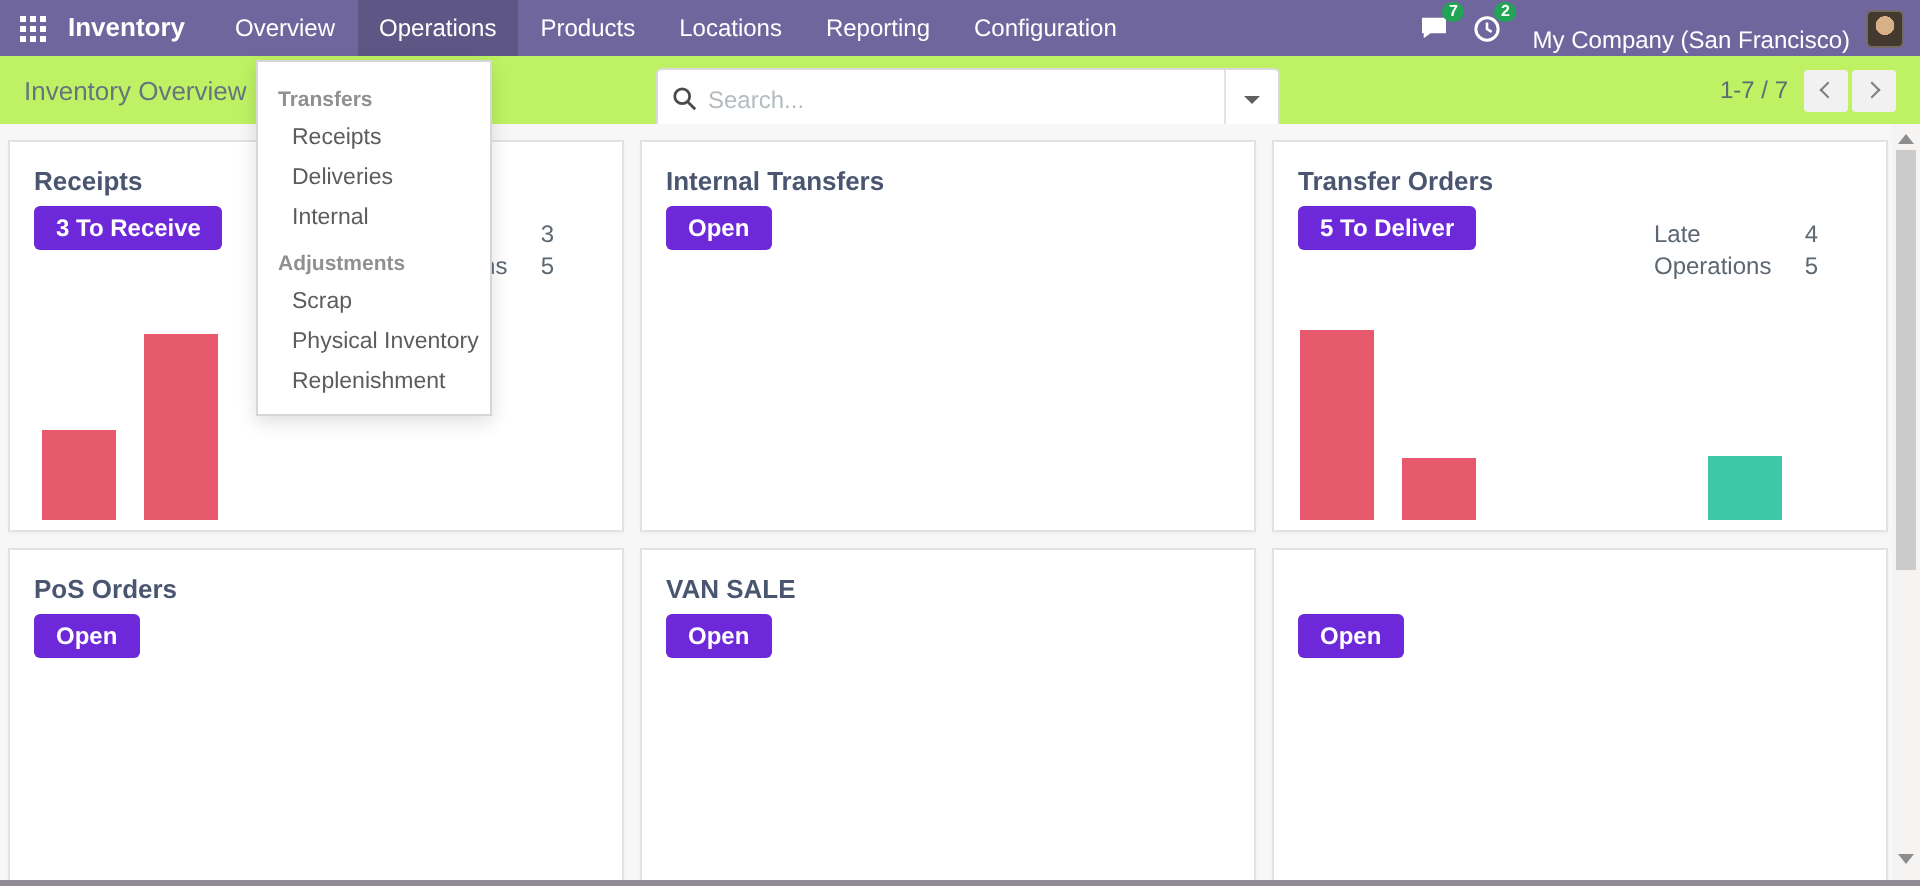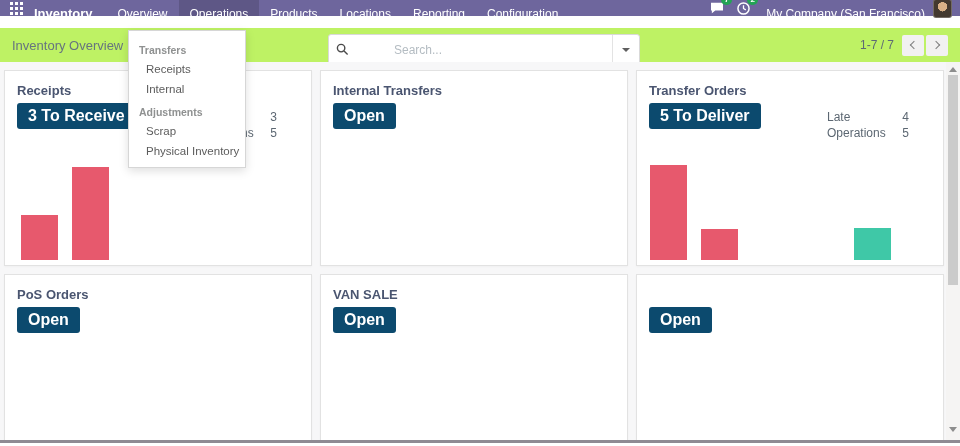--- a/index.html
+++ b/index.html
@@ -1,20 +1,20 @@
 <!DOCTYPE html>
 <html><head>
 <meta charset="utf-8">
 <style>
   * { box-sizing: border-box; margin: 0; padding: 0; }
   html, body { width: 960px; height: 446px; overflow: hidden; }
   body { position: relative; font-family: "Liberation Sans", sans-serif; background: #fff; }
 
   
-  .navbar { position: absolute; top: 0; left: 0; right: 0; height: 16px;
+  .navbar { position: absolute; top: 0; left: 0; right: 0; height: 28px;
             background: #6e669d; display: flex; align-items: stretch; color: #fff;
             font-size: 12px; z-index: 50; }
   .apps-btn { width: 32px; display: flex; align-items: center; justify-content: center; cursor: pointer; }
   .apps-icon { width: 13px; height: 13px; position: relative; }
   .apps-icon i { position: absolute; width: 3px; height: 3px; background: #fff; }
   .brand { font-weight: bold; font-size: 13px; line-height: 28px; padding: 0 14px 0 2px; cursor: pointer; }
   .nav-item { line-height: 28px; padding: 0 11px; cursor: pointer; white-space: nowrap; }
   .nav-item.active { background: rgba(0,0,0,0.14); }
   .nav-right { margin-left: auto; display: flex; align-items: center; padding-right: 8px; }
   .icon-btn { position: relative; width: 26px; height: 28px; display: flex; align-items: center; justify-content: center; cursor: pointer; }
@@ -25,21 +25,21 @@
   .avatar { width: 19px; height: 19px; border-radius: 3px; margin-top: 0;
             background: radial-gradient(circle at 50% 40%, #d8b087 0 35%, #43392f 36%);
             border: 1px solid rgba(255,255,255,0.25); cursor: pointer; }
 
   
   .control { position: absolute; top: 28px; left: 0; right: 0; height: 34px; background: #bef264;
              display: flex; align-items: center; padding: 0 12px; }
   .breadcrumb { font-size: 13px; color: #66747f; }
   .search-wrap { position: absolute; left: 328px; top: 6px; width: 312px; height: 31px;
                  border: 1px solid #d9d9d9; border-radius: 3px; background: #fff;
-                 display: flex; align-items: center; gap: 40px; }
+                 display: flex; align-items: center; }
   .search-icon { margin: 0 5px 0 7px; display: flex; }
   .search-input { border: none; outline: none; flex: 1; font-size: 12px; color: #555; min-width: 0; }
   .search-input::placeholder { color: #b4bcc2; }
   .search-caret { width: 27px; align-self: stretch; border-left: 1px solid #e3e3e3;
                   display: flex; align-items: center; justify-content: center; cursor: pointer; }
   .caret-down { width: 0; height: 0; border: 4px solid transparent; border-top: 4px solid #5f5f5f; margin-top: 4px; }
   .pager { margin-left: auto; display: flex; align-items: center; gap: 8px; font-size: 12px; color: #5d6a75; }
   .pager-btns { display: flex; gap: 2px; }
   .pager-btn { width: 22px; height: 21px; background: #f2f1f1; border: none; border-radius: 2px;
                display: flex; align-items: center; justify-content: center; cursor: pointer; }
@@ -48,22 +48,22 @@
   .chev.next { transform: rotate(225deg); margin-right: 2px; }
 
   
   .content { position: absolute; top: 62px; left: 0; right: 0; bottom: 0; background: #f7f7f8; }
   .grid { position: absolute; left: 4px; top: 8px; width: 940px; display: grid;
           grid-template-columns: repeat(3, 1fr); gap: 8px; }
   .card { position: relative; background: #fff; border: 1px solid #e2e2e2; height: 196px;
           overflow: hidden; box-shadow: 0 1px 2px rgba(0,0,0,0.03); }
   .card.short { height: 167px; }
   .card-title { font-size: 13px; font-weight: bold; color: #4a5570; margin: 12px 12px 0; }
-  .card-btn { position: absolute; left: 12px; top: 32px; background: #0c4a6e; color: #fff;
-              font-size: 16px; font-weight: bold; padding: 4px 11px; border-radius: 3px;
+  .card-btn { position: absolute; left: 12px; top: 32px; background: #6d28d9; color: #fff;
+              font-size: 12px; font-weight: bold; padding: 4px 11px; border-radius: 3px;
               border: none; cursor: pointer; }
   .stats { position: absolute; top: 38px; right: 34px; width: 82px; font-size: 12px; color: #5c6772; }
   .stat-row { display: flex; justify-content: space-between; line-height: 16px; cursor: pointer; }
   .chart { position: absolute; left: 8px; right: 8px; bottom: 5px; height: 100px; }
   .bar { position: absolute; bottom: 0; width: 37px; }
 
   
   .dropdown { position: absolute; left: 128px; top: 30px; width: 118px; background: #fff;
               border: 1px solid #d6d6d6; box-shadow: 0 3px 9px rgba(0,0,0,0.13);
               padding: 6px 0; z-index: 60; }
@@ -217,26 +217,28 @@
     <div class="card short">
       <button class="card-btn">Open</button>
     </div>
 
   </div>
 </div>
 
 <div class="dropdown">
   <div class="dd-header">Transfers</div>
   <div class="dd-item">Receipts</div>
+  <div class="dd-item">Deliveries</div>
   <div class="dd-item">Internal</div>
 
   <div class="dd-header">Adjustments</div>
   <div class="dd-item">Scrap</div>
   <div class="dd-item">Physical Inventory</div>
 
+  <div class="dd-item">Replenishment</div>
 </div>
 
 <div class="scrollbar">
   <span class="sb-arrow sb-up"></span>
   <span class="sb-thumb"></span>
   <span class="sb-arrow sb-down"></span>
 </div>
 <div class="bottom-line"></div>
 <div class="bottom-white"></div>
 

